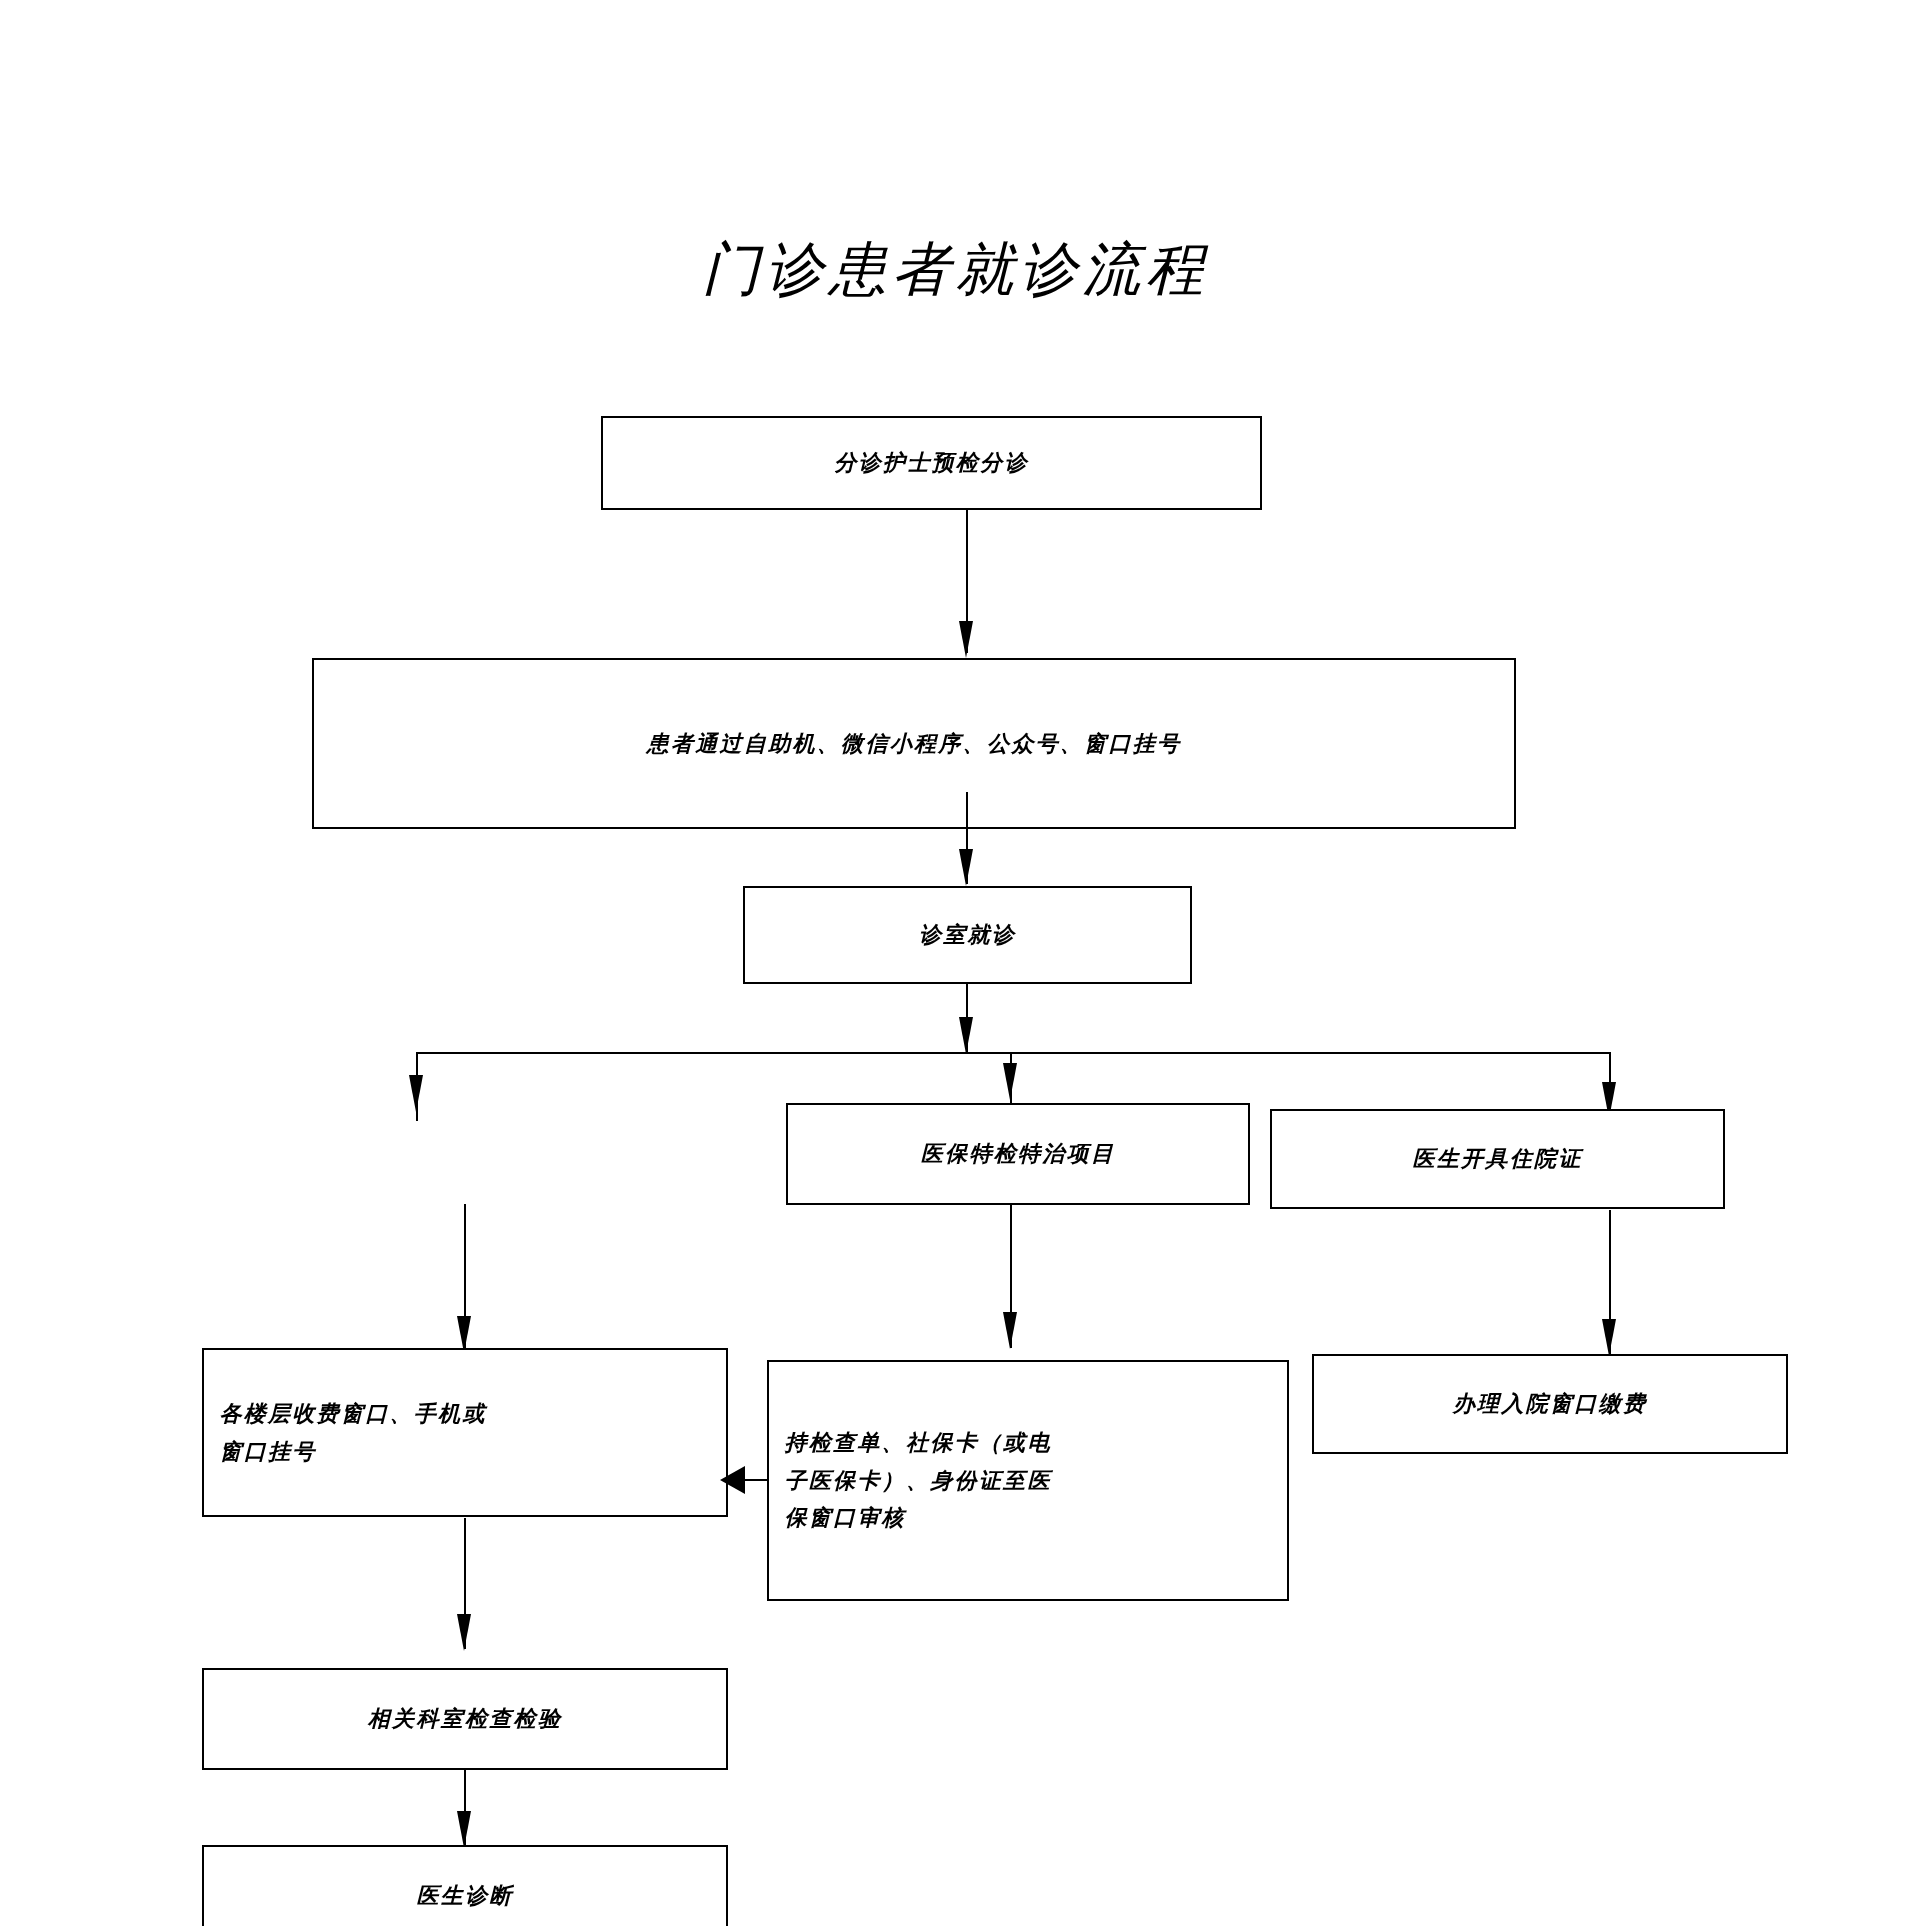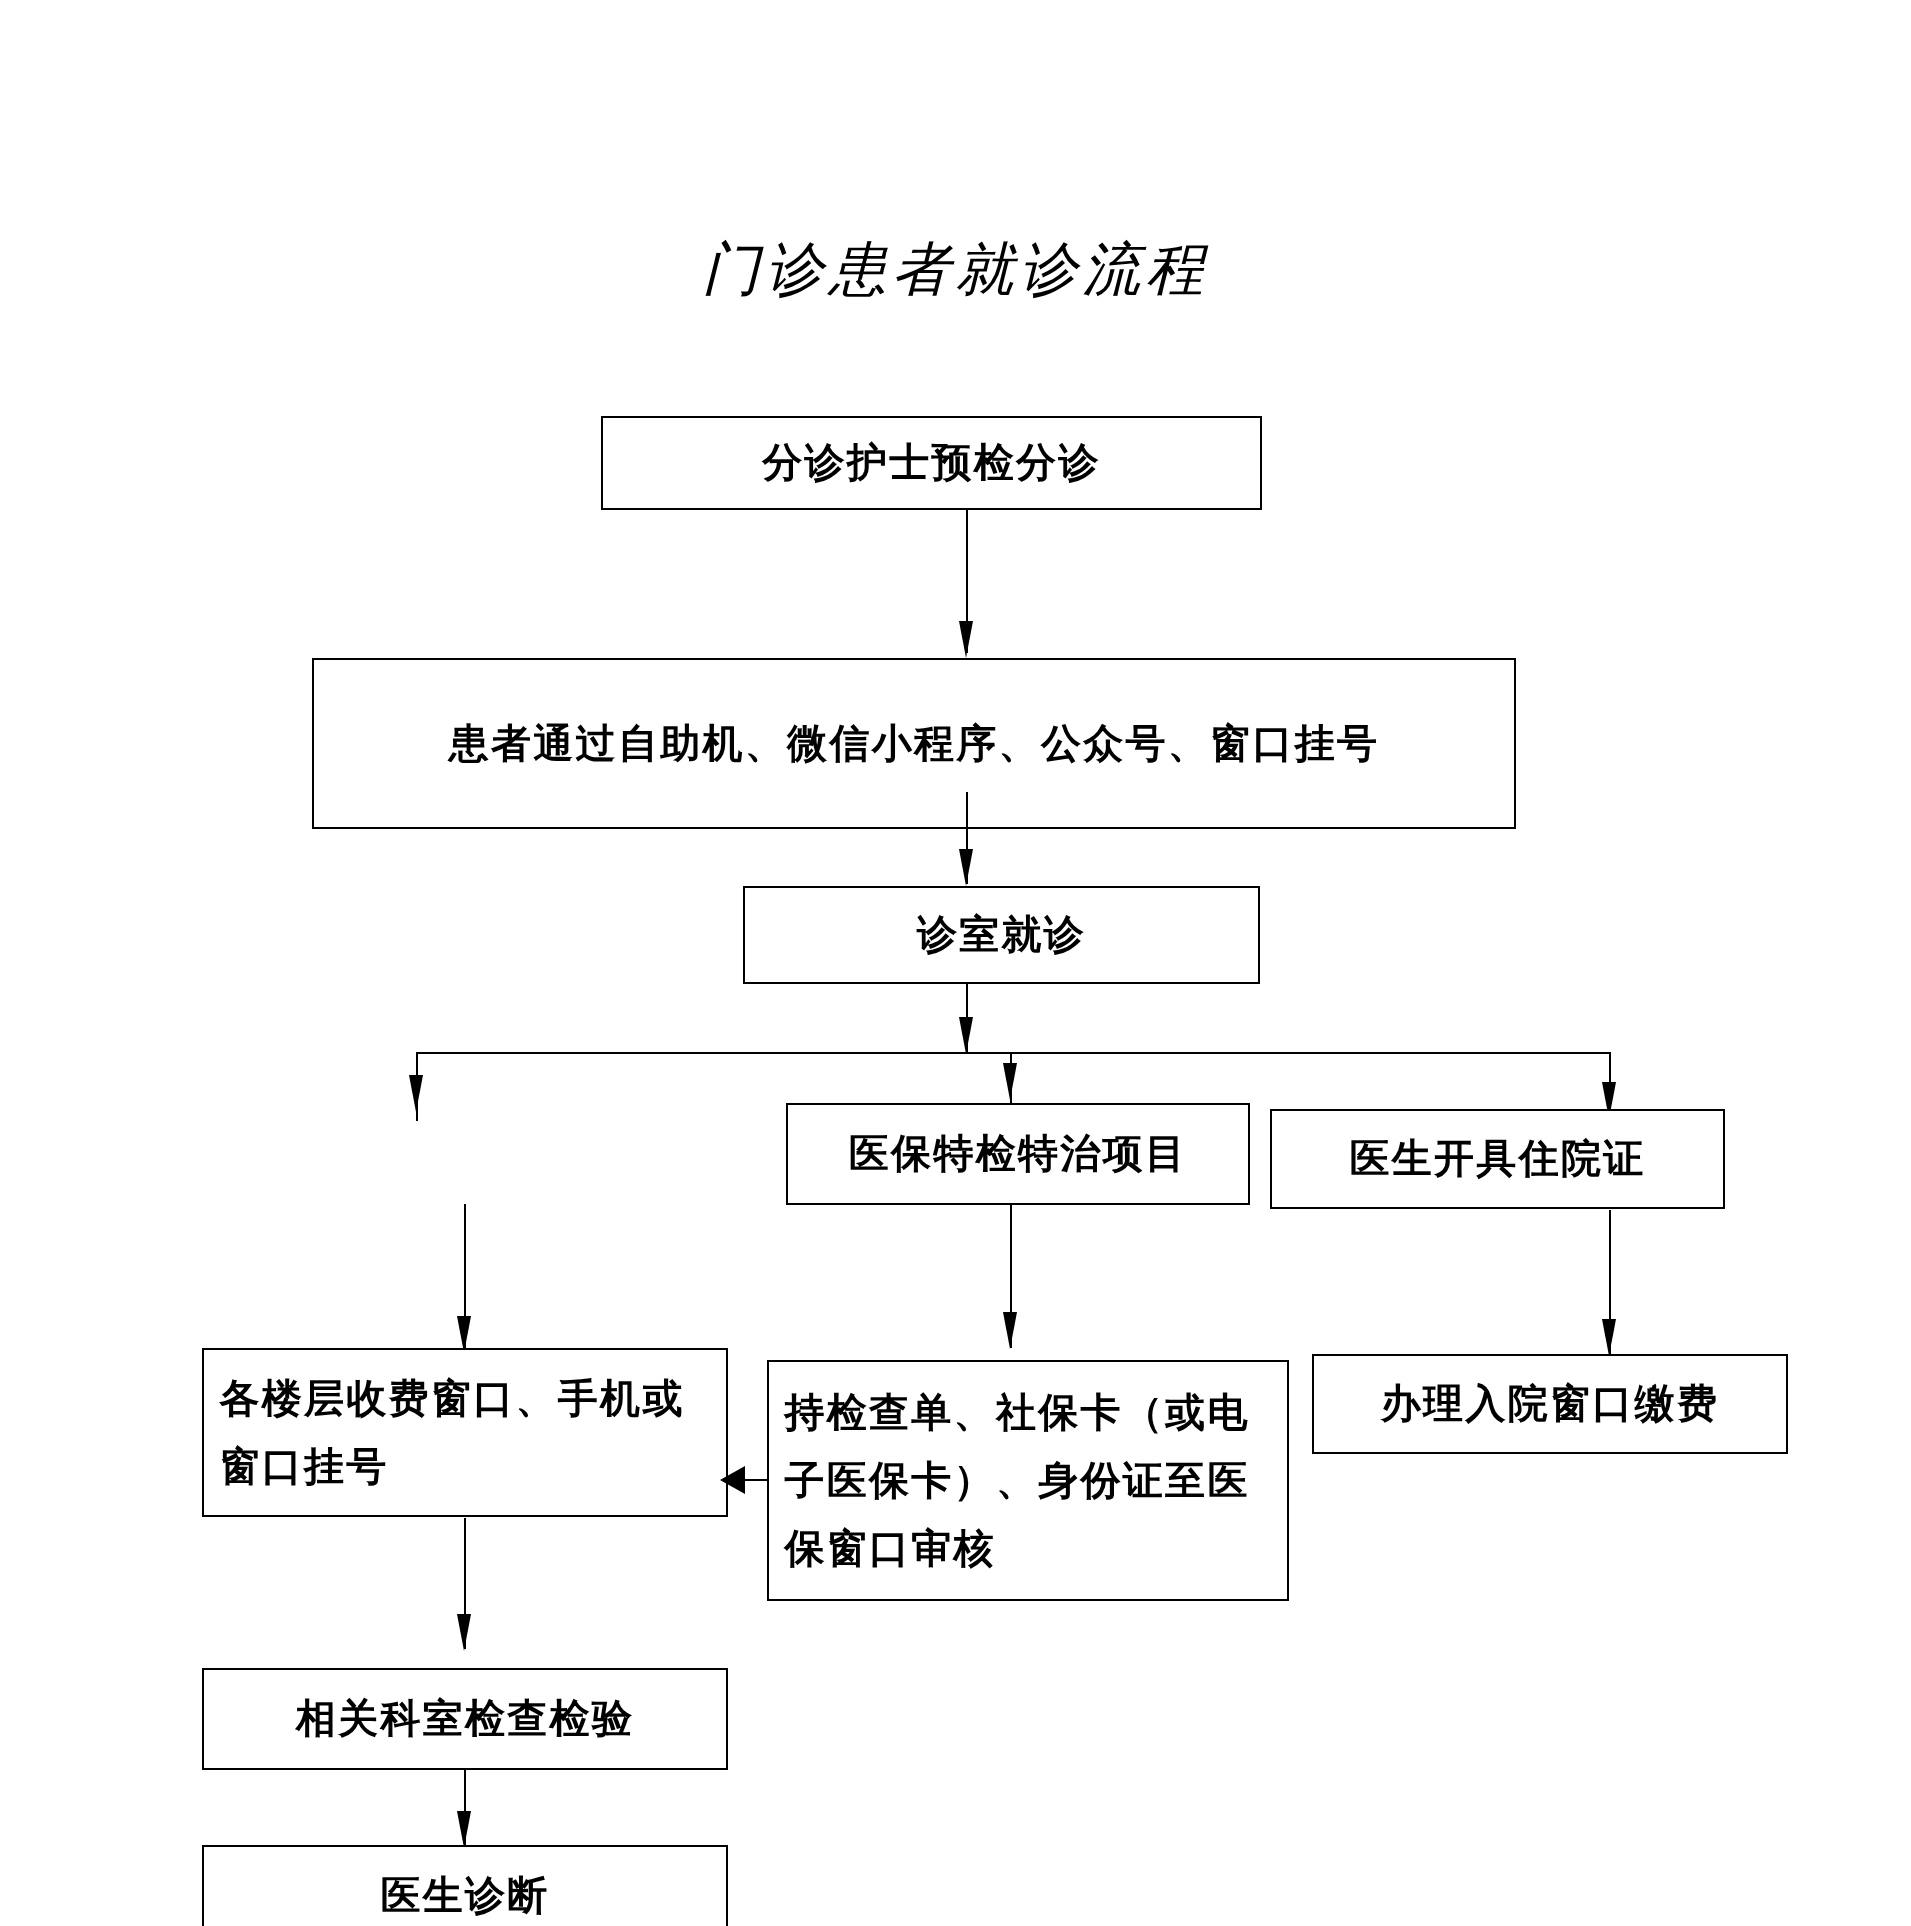--- a/index.html
+++ b/index.html
@@ -37,25 +37,26 @@
     position: absolute;
     border: 2.3px solid #000000;
     background: #ffffff;
     box-sizing: border-box;
     display: flex;
     align-items: center;
     justify-content: center;
     text-align: center;
   }
   .box .txt {
-    font-size: 40px;
+    font-size: 22px;
     font-weight: 600;
     letter-spacing: 2.3px;
     line-height: 1.7;
     font-family: "Liberation Serif", "DejaVu Serif", serif;
+    font-style: italic;
     padding: 0 7px;
   }
   .box.left-align {
     justify-content: flex-start;
     text-align: left;
   }
   .box.left-align .txt {
     padding-left: 15.4px;
   }
   
@@ -105,21 +106,21 @@
   <div class="vline" style="left:966px; top:510px; height:143px;"></div>
   <div class="arrow-down slim" style="left:959px; top:621px;"></div>
 
   <div class="box" style="left:312px; top:658px; width:1204px; height:171px;">
     <span class="txt">患者通过自助机、微信小程序、公众号、窗口挂号</span>
   </div>
 
   <div class="vline" style="left:966px; top:792px; height:92px;"></div>
   <div class="arrow-down slim" style="left:959px; top:849px;"></div>
 
-  <div class="box" style="left:743px; top:886px; width:517px; height:98px;">
+  <div class="box" style="left:743px; top:886px; width:449px; height:98px;">
     <span class="txt">诊室就诊</span>
   </div>
 
   <div class="vline" style="left:966px; top:984px; height:69px;"></div>
   <div class="arrow-down slim" style="left:959px; top:1017px;"></div>
   <div class="hline" style="left:416px; top:1052px; width:1194px;"></div>
 
   <div class="vline" style="left:416px; top:1052px; height:69px;"></div>
   <div class="arrow-down slim" style="left:409px; top:1075px;"></div>
 

